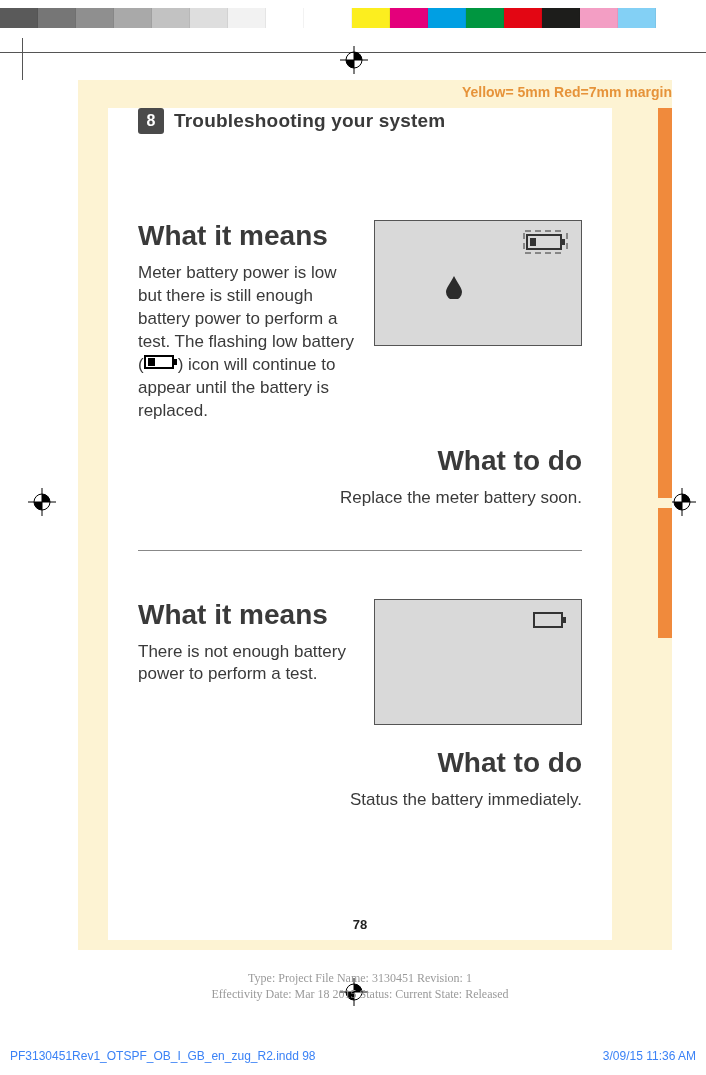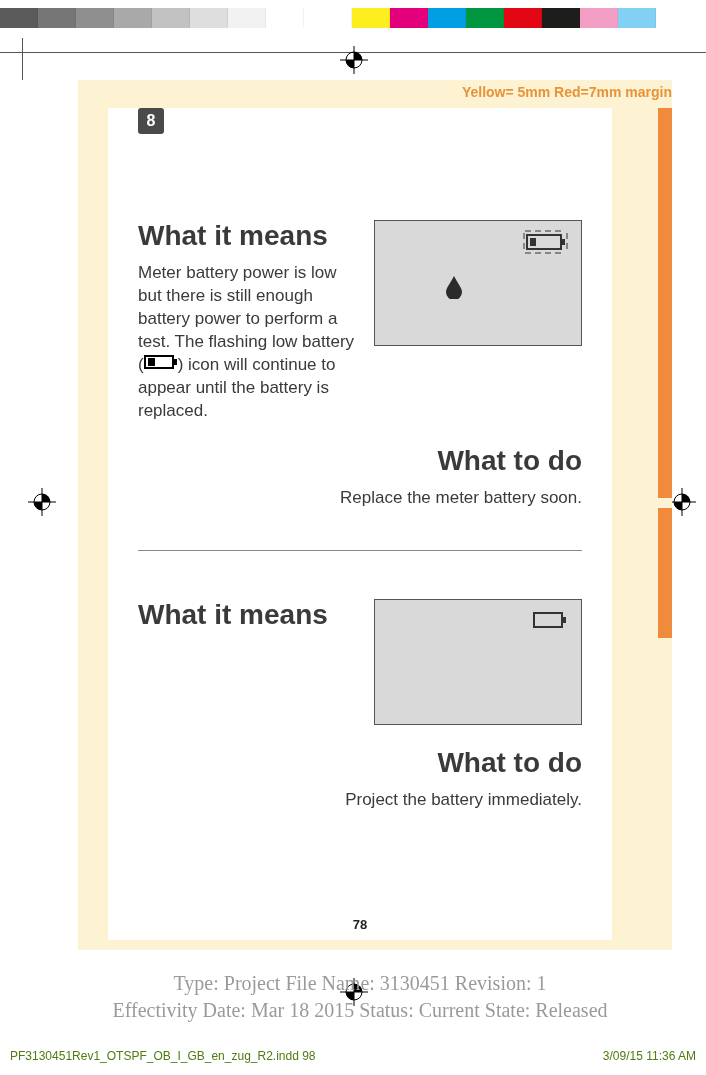--- a/index.html
+++ b/index.html
@@ -103,34 +103,34 @@
 
   
   .meta-block {
     position:absolute;
     left:60px;
     top: 970px;
     width: 600px;
     text-align:center;
     color:#9a9a9a;
     font-family: "Times New Roman", serif;
-    font-size:20px;
+    font-size:12px;
     line-height:1.35;
   }
 
   .footer-line {
     position:absolute;
     left:0;
     bottom:12px;
     width:100%;
     display:flex;
     justify-content:space-between;
     padding: 0 10px;
     font-size:12px;
-    color:#4d7c0f;
+    color:#3b82f6;
   }
 
   
   .bat-inline { display:inline-block; vertical-align:middle; }
   .bat-inline svg { width:34px; height:16px; }
 
   
   .drop-icon { position:absolute; left:70px; top:54px; }
   .drop-icon svg { width:18px; height:24px; }
 
@@ -204,20 +204,21 @@
 </div>
 
 <div class="cream">
   <div class="margin-note">Yellow= 5mm  Red=7mm margin</div>
   <div class="tab tab1"></div>
   <div class="tab tab2"></div>
 
   <div class="page">
     <div class="chap-row">
       <div class="chap-num">8</div>
+      <div class="chap-title">Troubleshooting your system</div>
     </div>
 
     <div class="row1">
       <div class="text-col">
         <div class="section-h">What it means</div>
         <p class="body-text">
           <span>Meter battery power is low but there is still enough battery power to perform a test. The flashing low battery (</span><span class="bat-inline"><svg viewBox="0 0 34 16">
                 <rect x="1" y="2" width="28" height="12" fill="none" stroke="#000" stroke-width="2"></rect>
                 <rect x="29" y="5" width="4" height="6" fill="#000"></rect>
                 <polygon points="4,4 11,4 11,12 4,12" fill="#000"></polygon>
@@ -257,34 +258,35 @@
     <div class="mt-block">
       <div class="section-h">What to do</div>
       <p class="body-text">Replace the meter battery soon.</p>
     </div>
 
     <div class="divider"></div>
 
     <div class="row2">
       <div class="text-col">
         <div class="section-h">What it means</div>
+        <p class="body-text">There is not enough battery power to perform a test.</p>
       </div>
       <div class="screen">
         <div class="bat-box2">
           <svg viewBox="0 0 36 20">
               <rect x="1" y="3" width="28" height="14" fill="none" stroke="#333" stroke-width="2"></rect>
               <rect x="29" y="7" width="4" height="6" fill="#333"></rect>
             </svg>
         </div>
       </div>
     </div>
 
     <div class="mt-block">
       <div class="section-h">What to do</div>
-      <p class="body-text">Project the battery immediately.</p>
+      <p class="body-text">Status the battery immediately.</p>
     </div>
 
     <div class="page-num">78</div>
   </div>
 </div>
 
 <div class="meta-block">
   <div>Type: Project File  Name: 3130451  Revision: 1</div>
   <div>Effectivity Date: Mar 18 2015     Status: Current     State: Released</div>
 </div>

